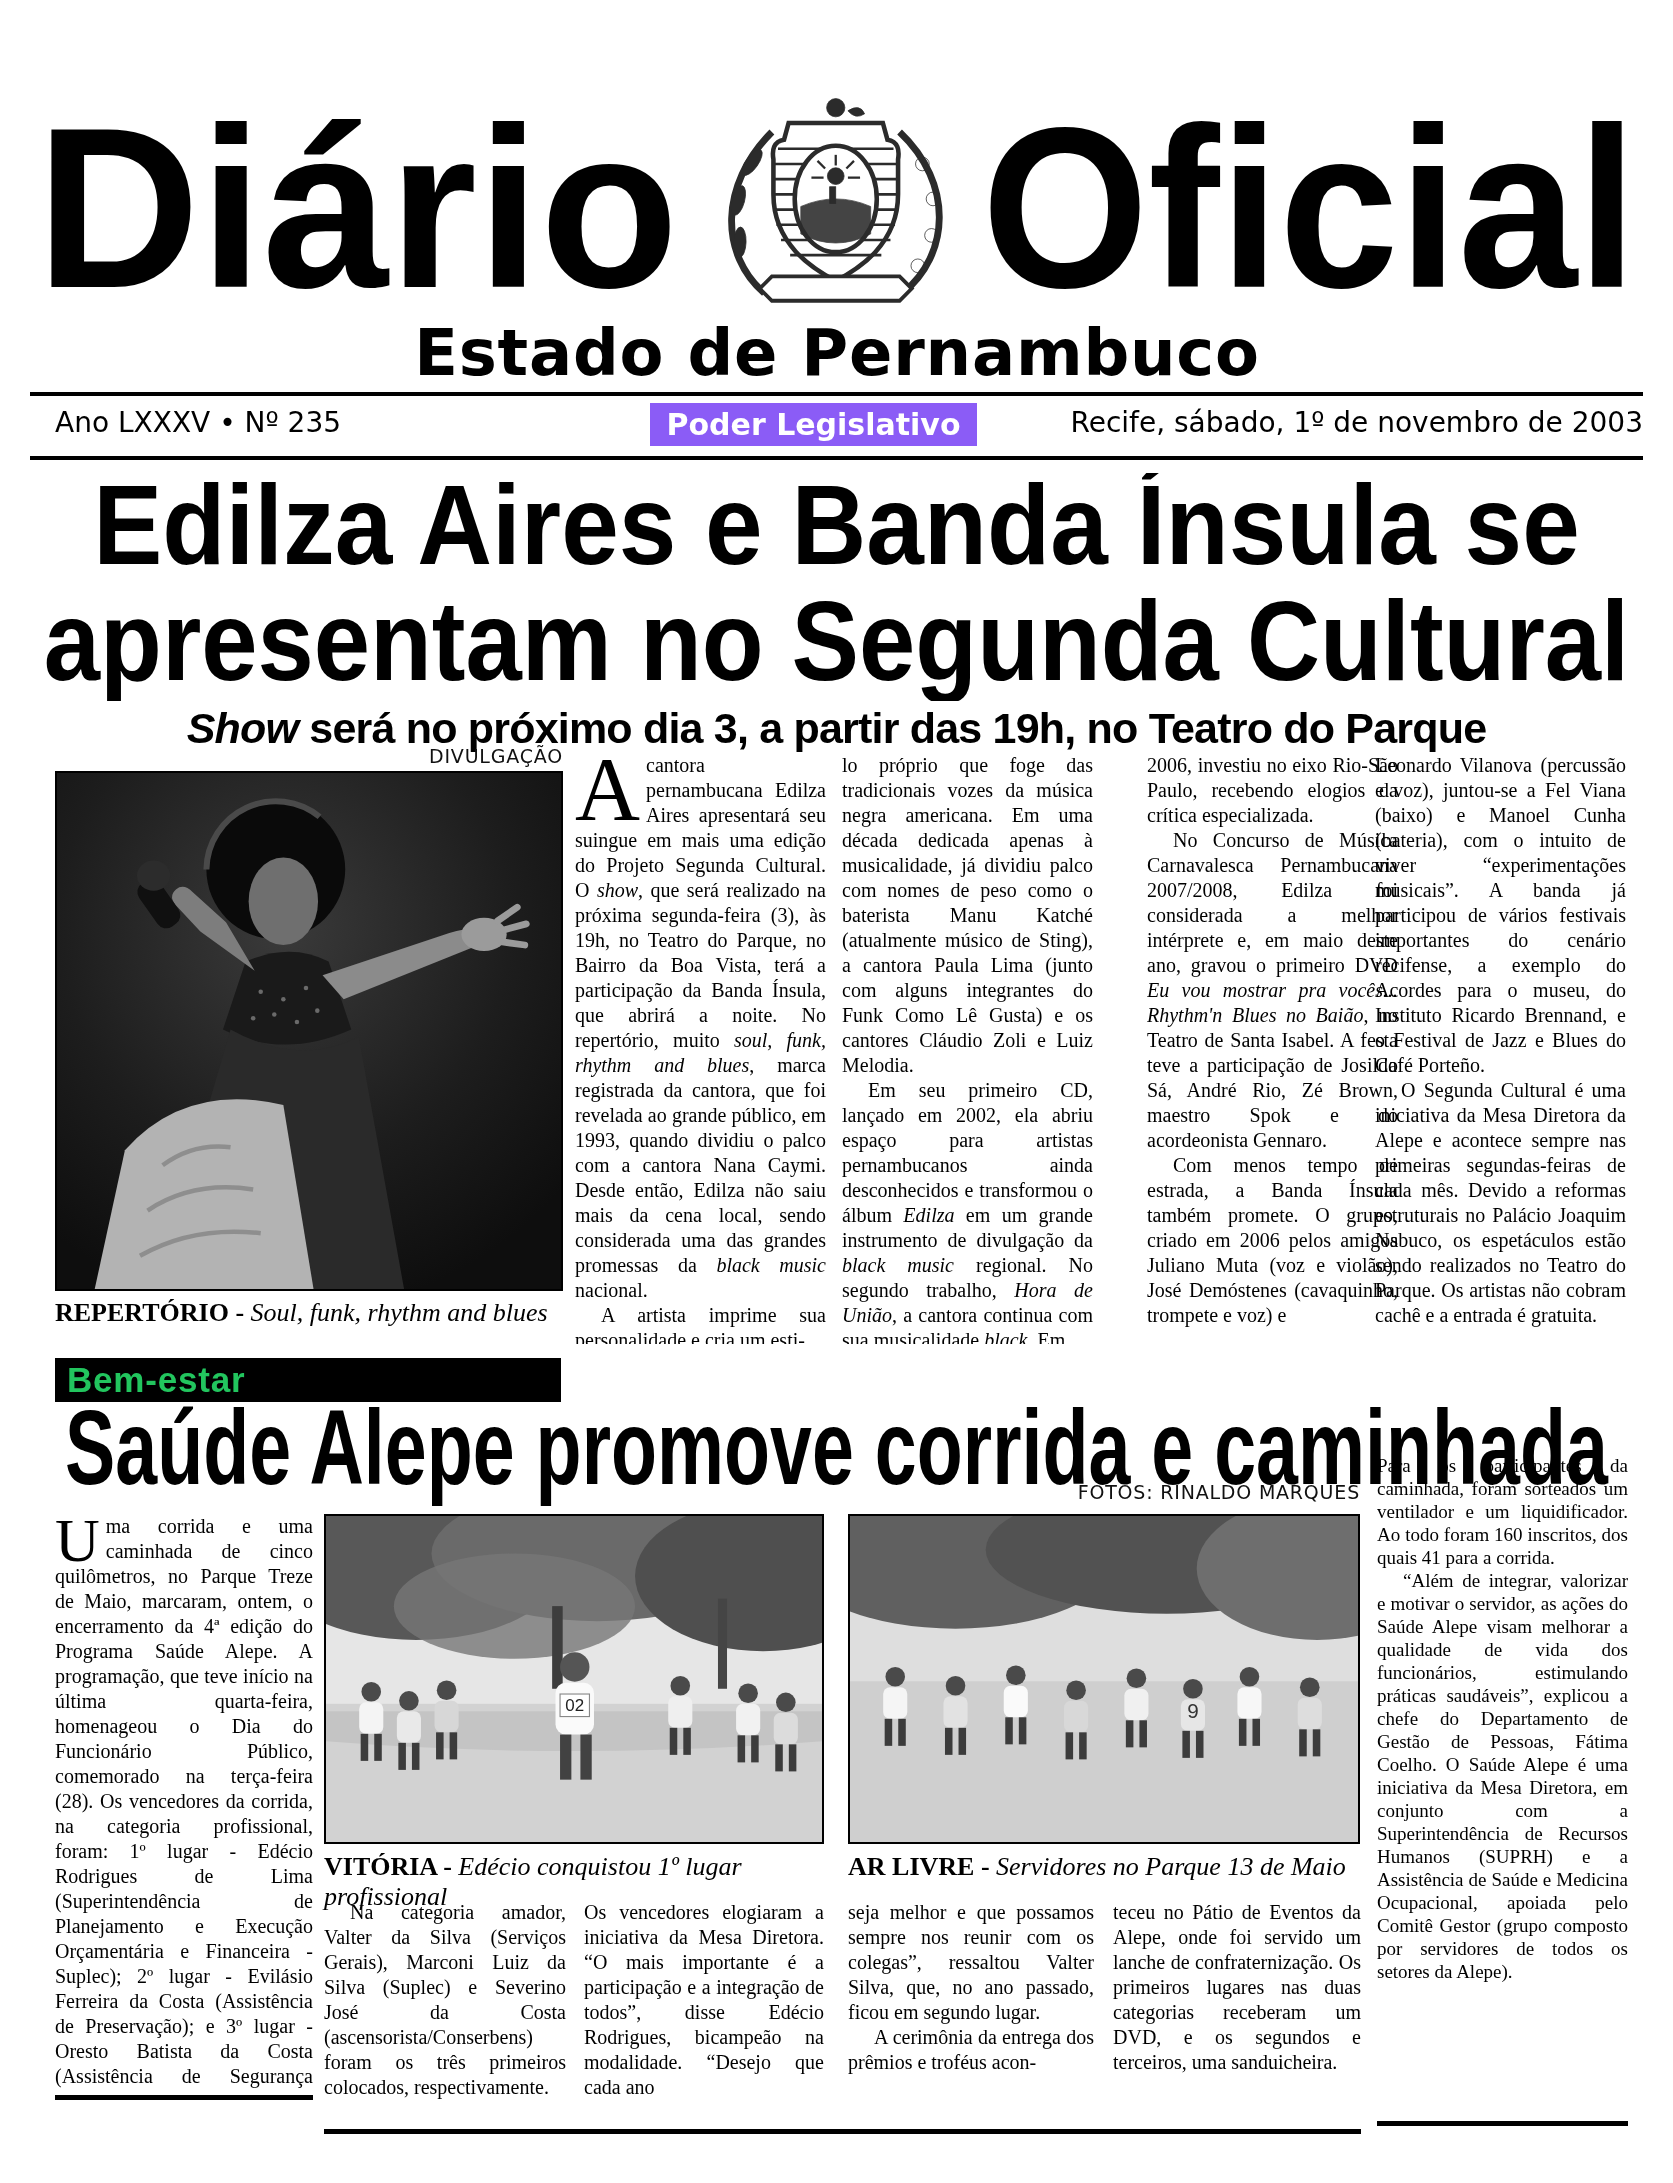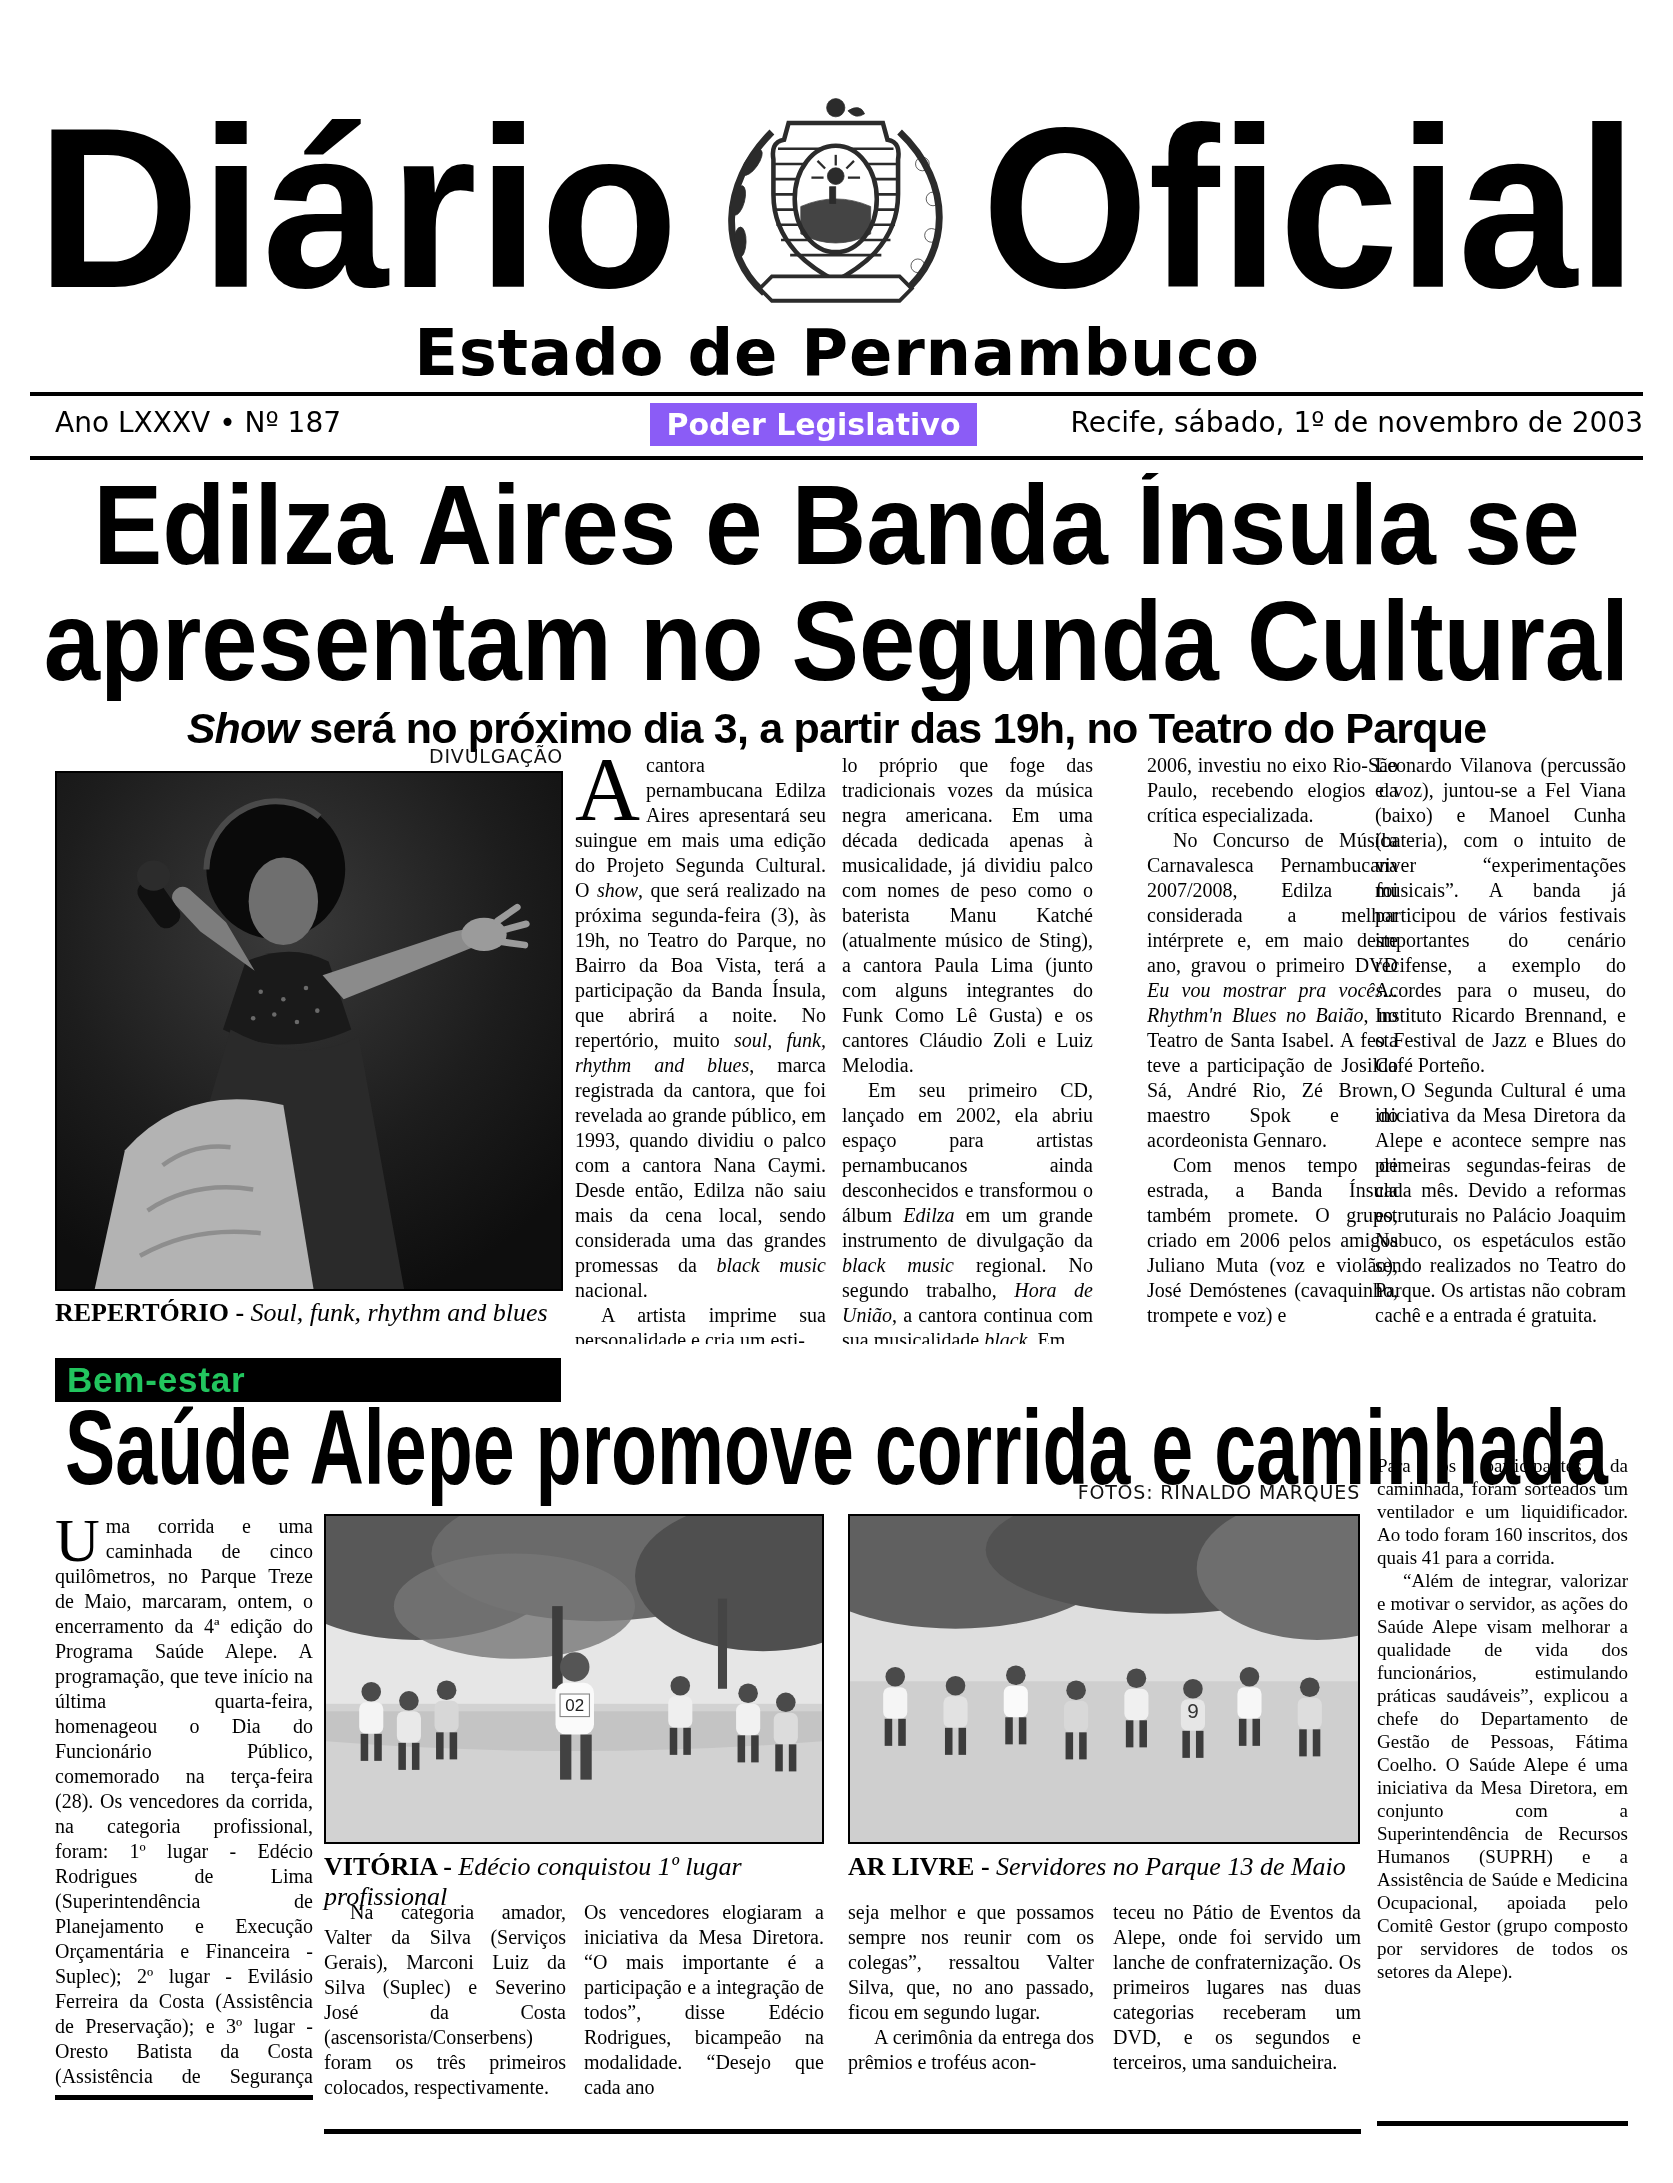--- a/index.html
+++ b/index.html
@@ -77,21 +77,21 @@
         <path d="M196,22 q16,-10 22,4 q-12,8 -22,-4" fill="#2b2b2b"></path>
         <path d="M96,240 h168 l16,16 -16,16 h-168 l-16,-16 z" fill="#fff" stroke-width="5"></path>
       </g>
     </g>
   </svg>
 
   <div class="abs gsans" style="left:0;top:316px;width:1674px;text-align:center;font-weight:bold;font-size:64px;letter-spacing:0.8px;">Estado de Pernambuco</div>
 
   <div class="abs rule" style="left:30px;top:392px;width:1613px;height:3.8px;"></div>
 
-  <div class="abs gsans edition" style="left:55px;top:401px;width:532px;">Ano LXXXV • Nº 187</div>
+  <div class="abs gsans edition" style="left:55px;top:401px;width:532px;">Ano LXXXV • Nº 235</div>
   <div class="abs gsans datebox" style="left:650px;top:403px;width:327px;height:43px;">Poder Legislativo</div>
   <div class="abs gsans dateright" style="left:1035px;top:401px;width:608px;">Recife, sábado, 1º de novembro de 2003</div>
 
   <div class="abs rule" style="left:30px;top:456px;width:1613px;height:3.8px;"></div>
 
   <svg class="abs" style="left:30px;top:473px;" width="1613" height="228" viewBox="0 0 2122 300">
     <text x="83" y="120" textLength="1956" lengthAdjust="spacingAndGlyphs" font-family="Liberation Sans, sans-serif" font-weight="bold" font-size="150">Edilza Aires e Banda Ínsula se</text>
     <text x="18" y="272" textLength="2086" lengthAdjust="spacingAndGlyphs" font-family="Liberation Sans, sans-serif" font-weight="bold" font-size="150">apresentam no Segunda Cultural</text>
   </svg>
 

